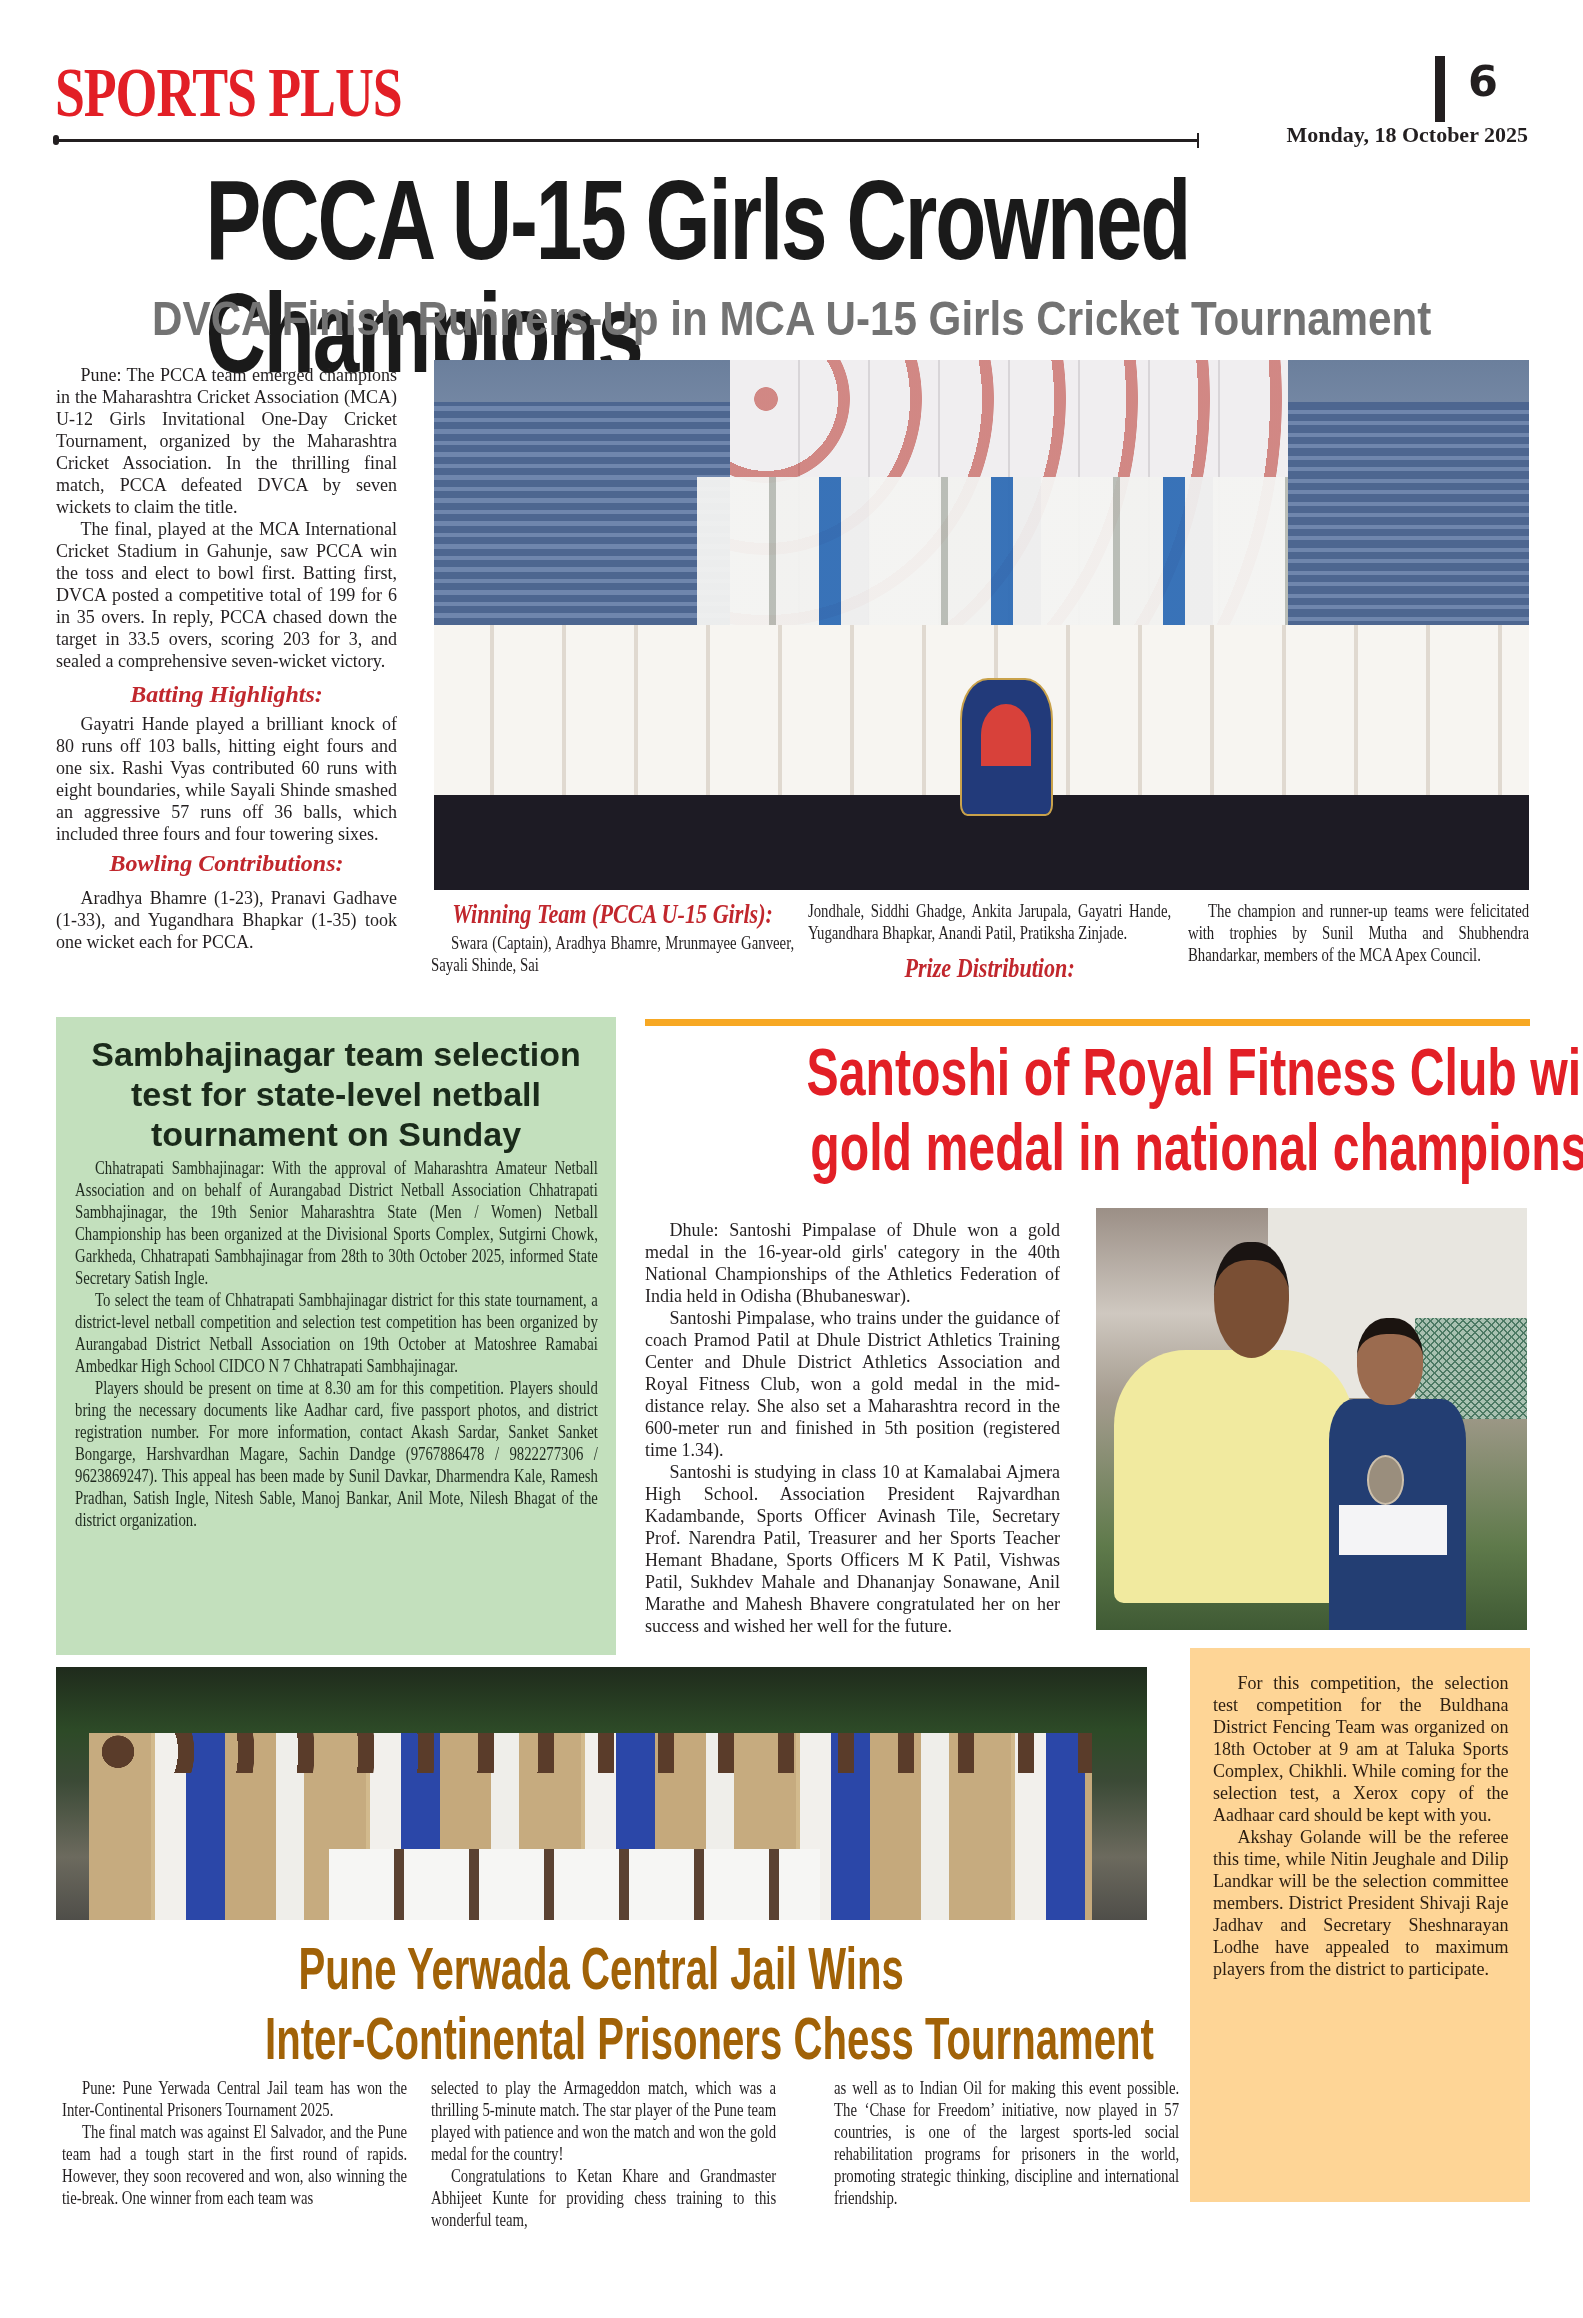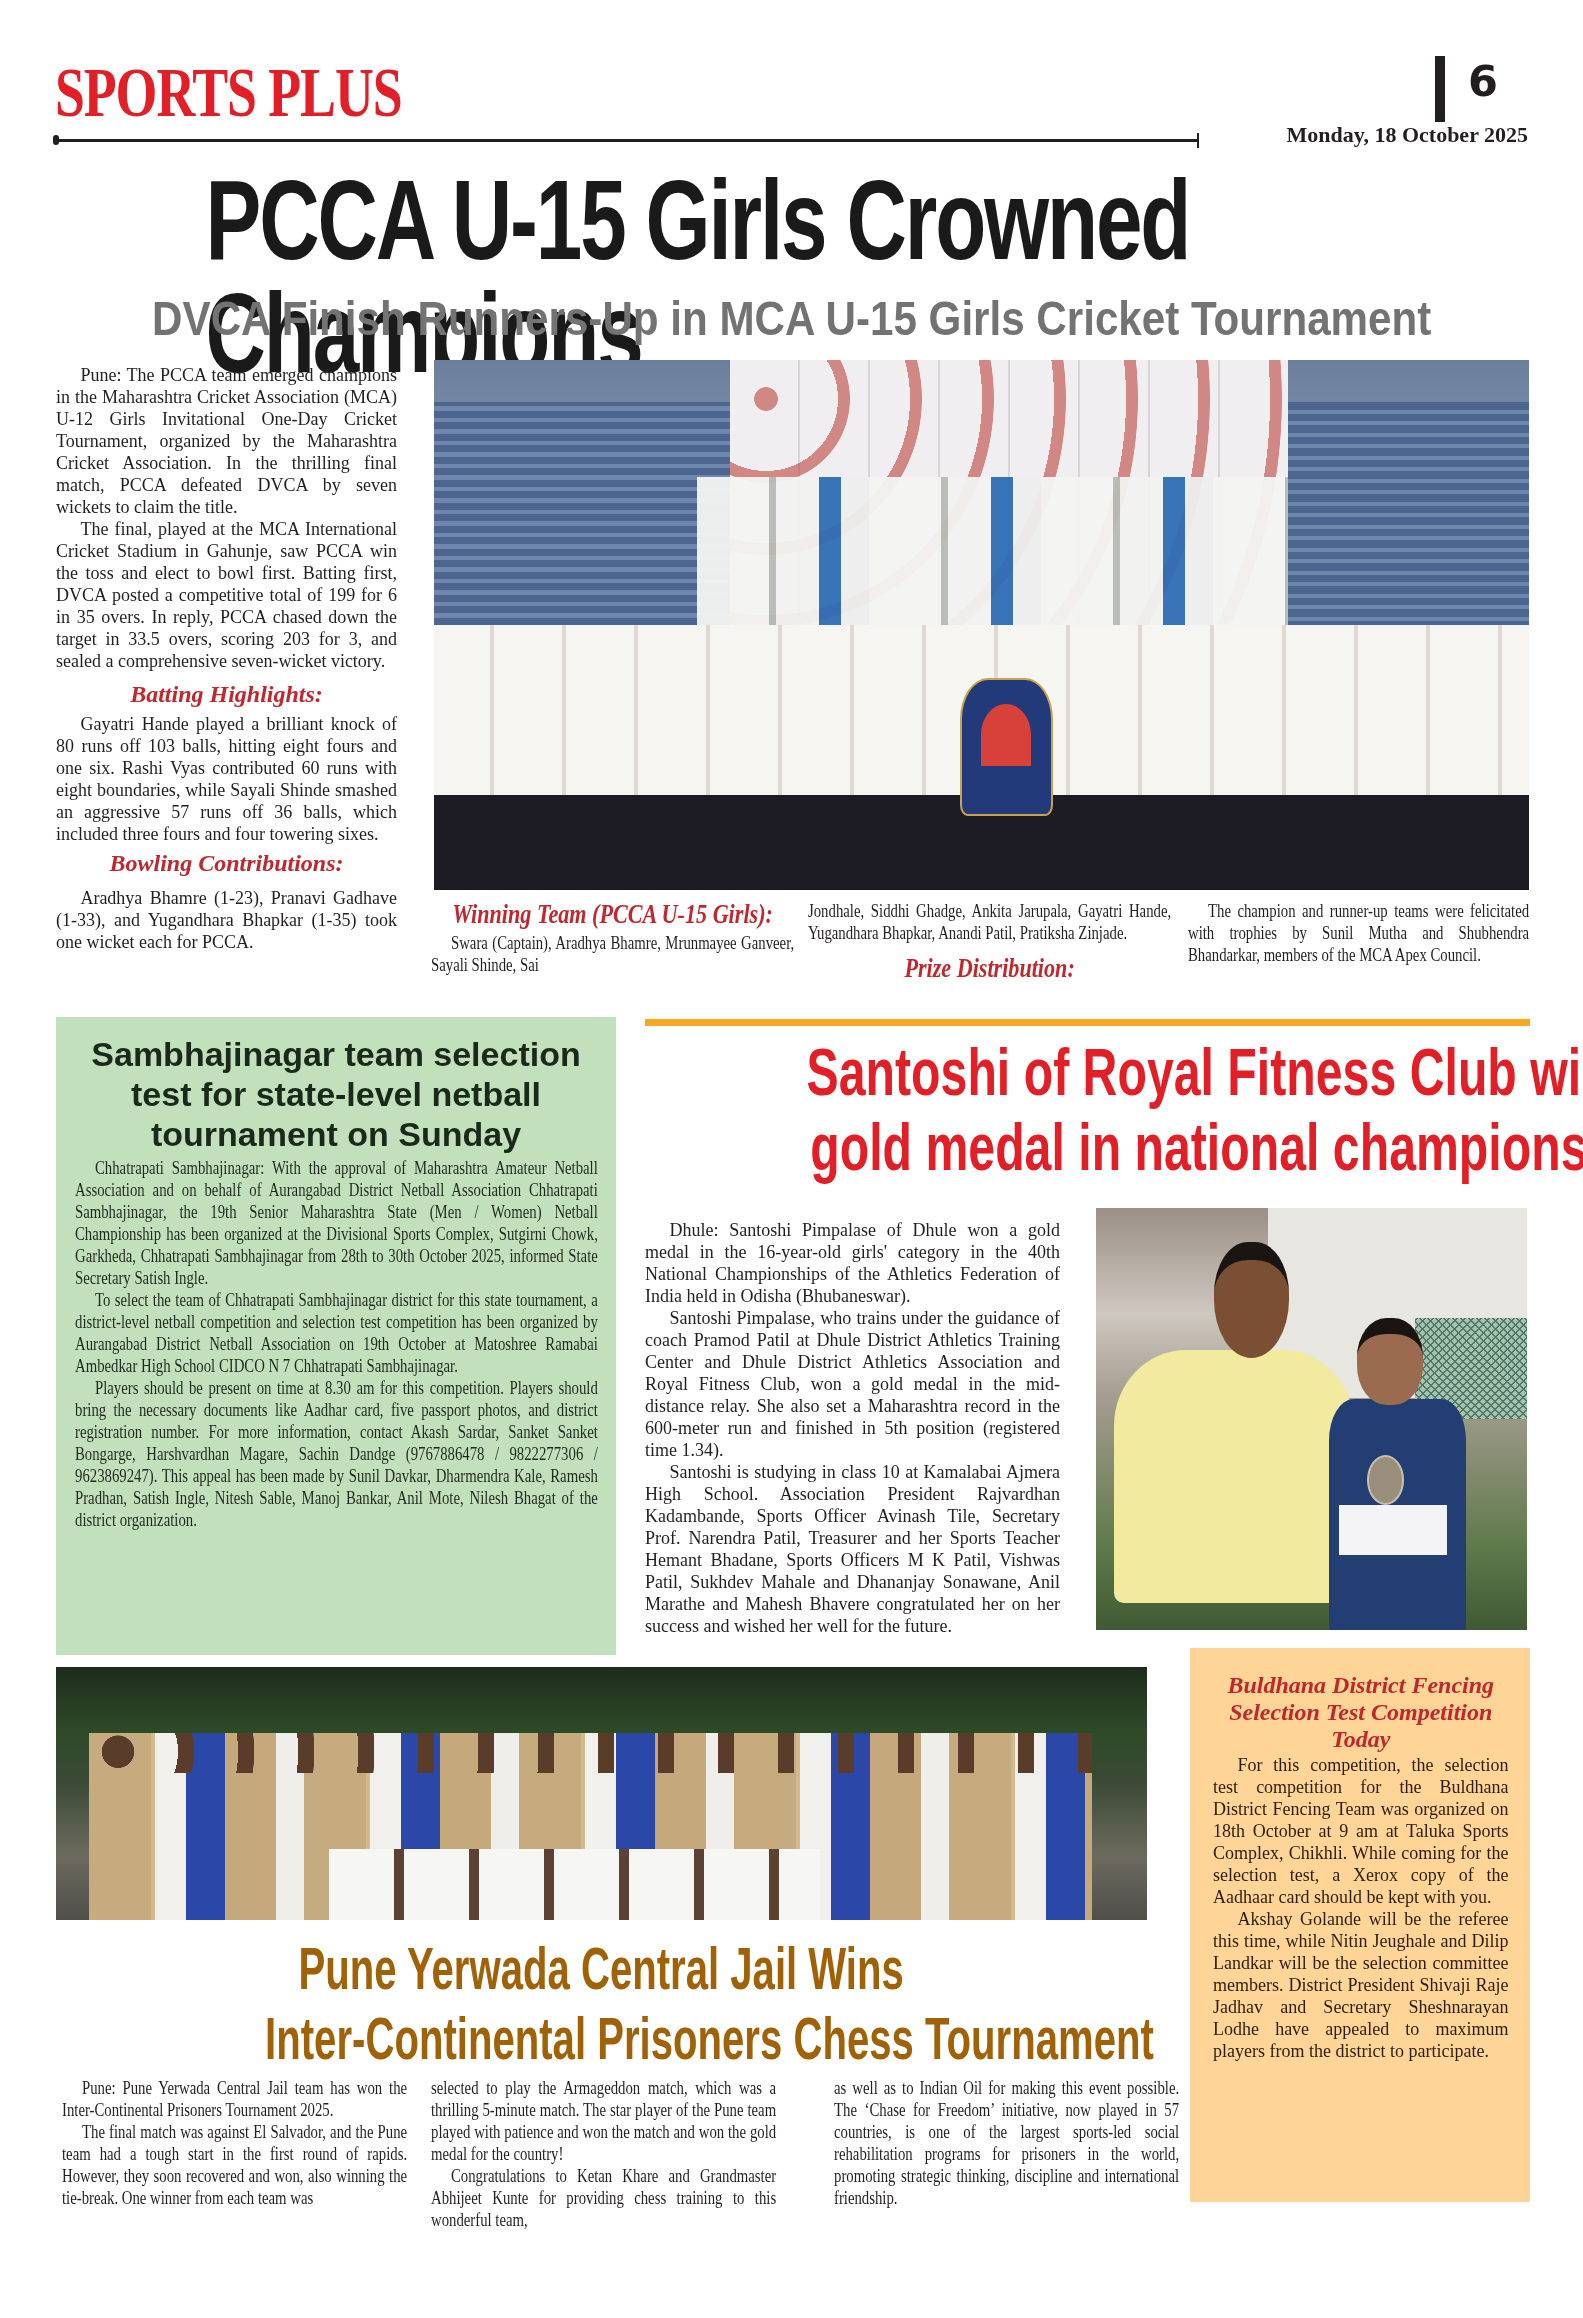--- a/index.html
+++ b/index.html
@@ -209,19 +209,18 @@
     </div>
   </div>
   <div class="abs body-col cond jail-col jail-col3">
     <div class="cond-inner">
       <p style="text-indent:0;">as well as to Indian Oil for making this event possible. The ‘Chase for Freedom’ initiative, now played in 57 countries, is one of the largest sports-led social rehabilitation programs for prisoners in the world, promoting strategic thinking, discipline and international friendship.</p>
     </div>
   </div>
 </article>
 
 <article class="abs buldhana-box">
-  <h3 class="buldhana-title">Buldhana District Fencing Selection Test Competition Today</h3>
   <div class="body-col">
     <p>For this competition, the selection test competition for the Buldhana District Fencing Team was organized on 18th October at 9 am at Taluka Sports Complex, Chikhli. While coming for the selection test, a Xerox copy of the Aadhaar card should be kept with you.</p>
     <p>Akshay Golande will be the referee this time, while Nitin Jeughale and Dilip Landkar will be the selection committee members. District President Shivaji Raje Jadhav and Secretary Sheshnarayan Lodhe have appealed to maximum players from the district to participate.</p>
   </div>
 </article>
 
 
 </body></html>

